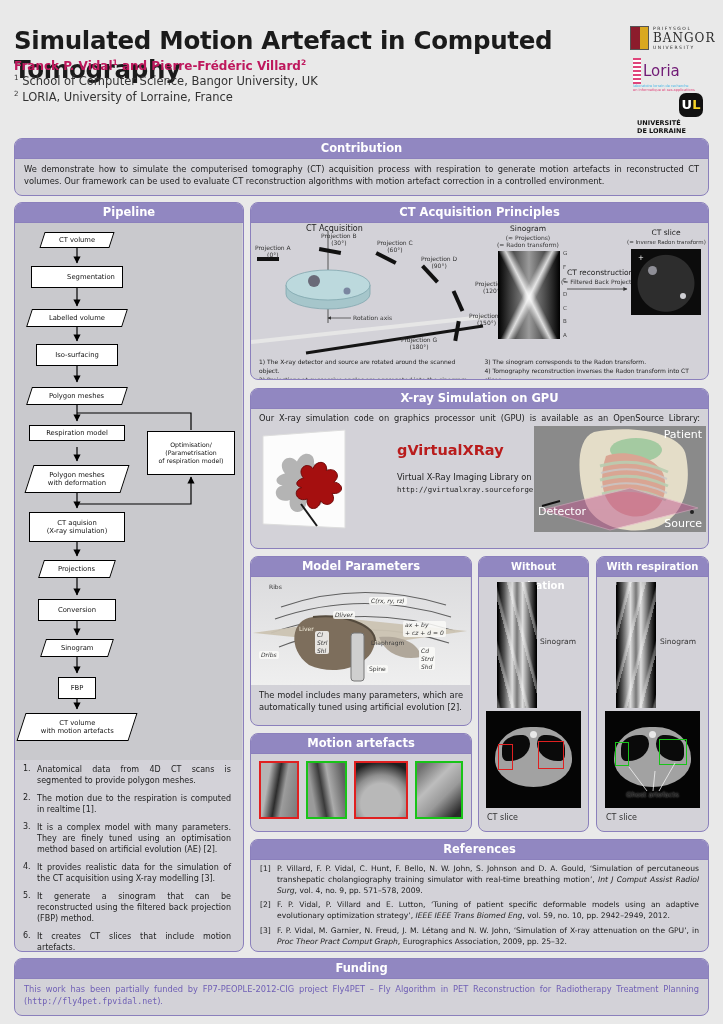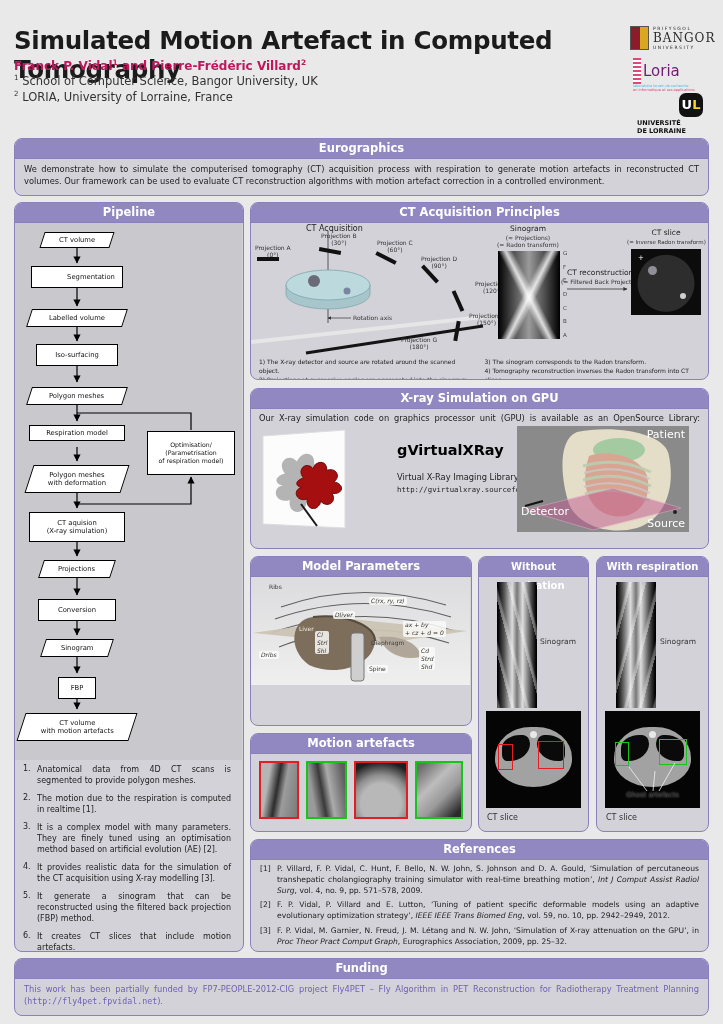--- a/index.html
+++ b/index.html
@@ -97,21 +97,21 @@
     <div class="loria-sub" style="color:#e0457b;">en informatique et ses applications</div>
   </div>
   <div class="abs" style="left:633px;top:93px;">
     <span class="ul-box"><span>U</span><b>L</b></span><span class="ul-text">
       <div>UNIVERSITÉ</div>
       <div>DE LORRAINE</div>
     </span>
   </div>
 
   <div class="block" style="left:14px;top:138px;width:695px;height:58px;">
-    <div class="block-title">Eurographics</div>
+    <div class="block-title">Contribution</div>
     <div class="jtext" style="padding:4px 9px;">We demonstrate how to simulate the computerised tomography (CT) acquisition process with respiration to generate motion artefacts in reconstructed CT volumes. Our framework can be used to evaluate CT reconstruction algorithms with motion artefact correction in a controlled environment.</div>
   </div>
 
   <div class="block" style="left:14px;top:202px;width:230px;height:750px;">
     <div class="block-title">Pipeline</div>
     <div class="flow">
       <svg class="abs" style="left:0;top:0;" width="227" height="537">
         <defs>
             <marker id="ah" markerWidth="7" markerHeight="7" refX="5.5" refY="3" orient="auto">
               <path d="M0,0 L6,3 L0,6 Z" fill="#000"></path>
@@ -281,24 +281,24 @@
   <div class="block" style="left:250px;top:388px;width:459px;height:161px;">
     <div class="block-title">X-ray Simulation on GPU</div>
     <div class="jtext" style="padding:3px 8px 2px 8px;text-align-last:justify;">Our X-ray simulation code on graphics processor unit (GPU) is available as an OpenSource Library:</div>
     <div style="position:relative;height:108px;">
       <svg class="abs" style="left:6px;top:2px;" width="130" height="104">
         <polygon points="6,8 88,2 88,100 6,96" fill="#fcfcfc" stroke="#ddd" stroke-width="1"></polygon>
         <path d="M30,38 C22,28 34,20 40,28 C44,18 56,20 54,30 C64,26 70,36 62,42 C74,44 72,56 60,54 C66,64 54,70 48,62 C46,74 32,72 34,60 C22,64 18,50 28,48 C20,46 22,40 30,38 Z" fill="#8e8e8e" opacity="0.65" transform="translate(-8,0) scale(1.2)"></path>
         <path d="M30,38 C22,28 34,20 40,28 C44,18 56,20 54,30 C64,26 70,36 62,42 C74,44 72,56 60,54 C66,64 54,70 48,62 C46,74 32,72 34,60 C22,64 18,50 28,48 C20,46 22,40 30,38 Z" fill="#a50f0f" stroke="#6e0808" stroke-width="1" transform="translate(18,14) scale(0.95)"></path>
         <line x1="44" y1="76" x2="60" y2="98" stroke="#1a1a1a" stroke-width="2"></line>
       </svg>
-      <div class="abs" style="left:146px;top:16px;font-size:14.5px;font-weight:bold;color:#000000;">gVirtualXRay</div>
+      <div class="abs" style="left:146px;top:16px;font-size:14.5px;font-weight:bold;color:#b91c1c;">gVirtualXRay</div>
       <div class="abs" style="left:146px;top:46px;font-size:8.3px;color:#222;">Virtual X-Ray Imaging Library on GPU</div>
       <div class="abs mono" style="left:146px;top:59px;font-size:7.3px;color:#222;">http://gvirtualxray.sourceforge.net</div>
-      <div class="abs" style="left:266px;top:0;width:172px;height:106px;">
+      <div class="abs" style="left:283px;top:0;width:172px;height:106px;">
         <svg width="172" height="106">
           <rect width="172" height="106" fill="#8a8a8a"></rect>
           <path d="M60,6 C100,-2 150,8 152,30 C158,60 150,92 120,102 C90,110 60,98 52,78 C44,54 40,14 60,6 Z" fill="#ece4cd" opacity="0.92"></path>
           <ellipse cx="102" cy="24" rx="26" ry="12" fill="#9cc89c" opacity="0.9"></ellipse>
           <path d="M72,30 C62,60 72,86 96,90 C120,94 136,74 130,50 C125,32 92,22 72,30 Z" fill="#d9a593"></path>
           <g stroke="#b9ceb1" stroke-width="3" fill="none" opacity="0.9">
             <path d="M66,40 Q100,30 134,46"></path>
             <path d="M66,54 Q100,44 134,60"></path>
             <path d="M68,68 Q100,58 132,74"></path>
           </g>
@@ -342,20 +342,21 @@
       <div class="chip" style="left:8px;top:74px;font-style:italic;">Dribs</div>
       <div class="chip" style="left:152px;top:44px;font-style:italic;">ax + by
 + cz + d = 0</div>
       <div class="chip" style="left:64px;top:54px;font-style:italic;">Cl
 Strl
 Shl</div>
       <div class="chip" style="left:168px;top:70px;font-style:italic;">Cd
 Strd
 Shd</div>
     </div>
+    <div class="jtext" style="padding:4px 8px;">The model includes many parameters, which are automatically tuned using artificial evolution [2].</div>
   </div>
 
   <div class="block" style="left:478px;top:556px;width:111px;height:276px;">
     <div class="block-title" style="font-size:10px;">Without respiration</div>
     <div style="position:relative;height:255px;">
       <div class="vsino" style="left:18px;top:5px;width:40px;height:126px;"></div>
       <div class="slice-label" style="left:61px;top:60px;font-size:7.5px;">Sinogram</div>
       <div class="ctslice" style="left:7px;top:134px;width:95px;height:97px;">
         <div class="ctbody">
           <div class="lung lungL"></div>

